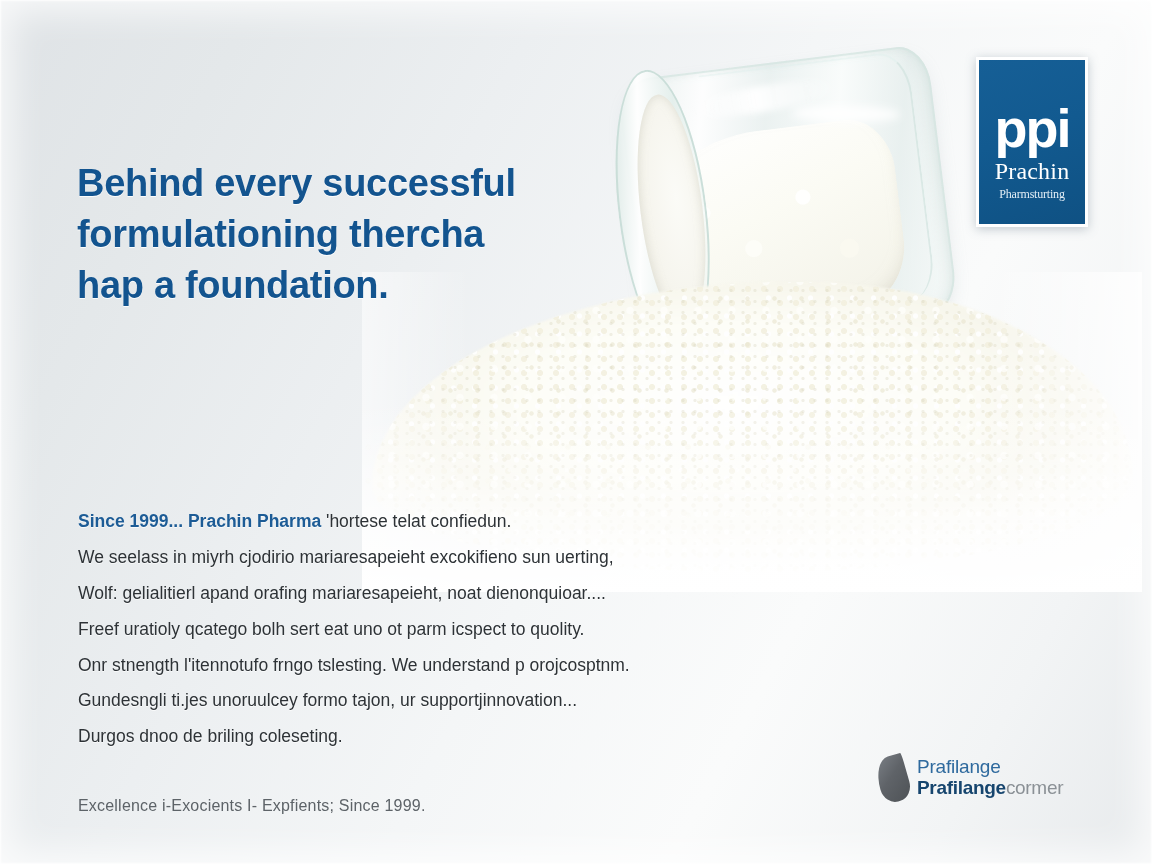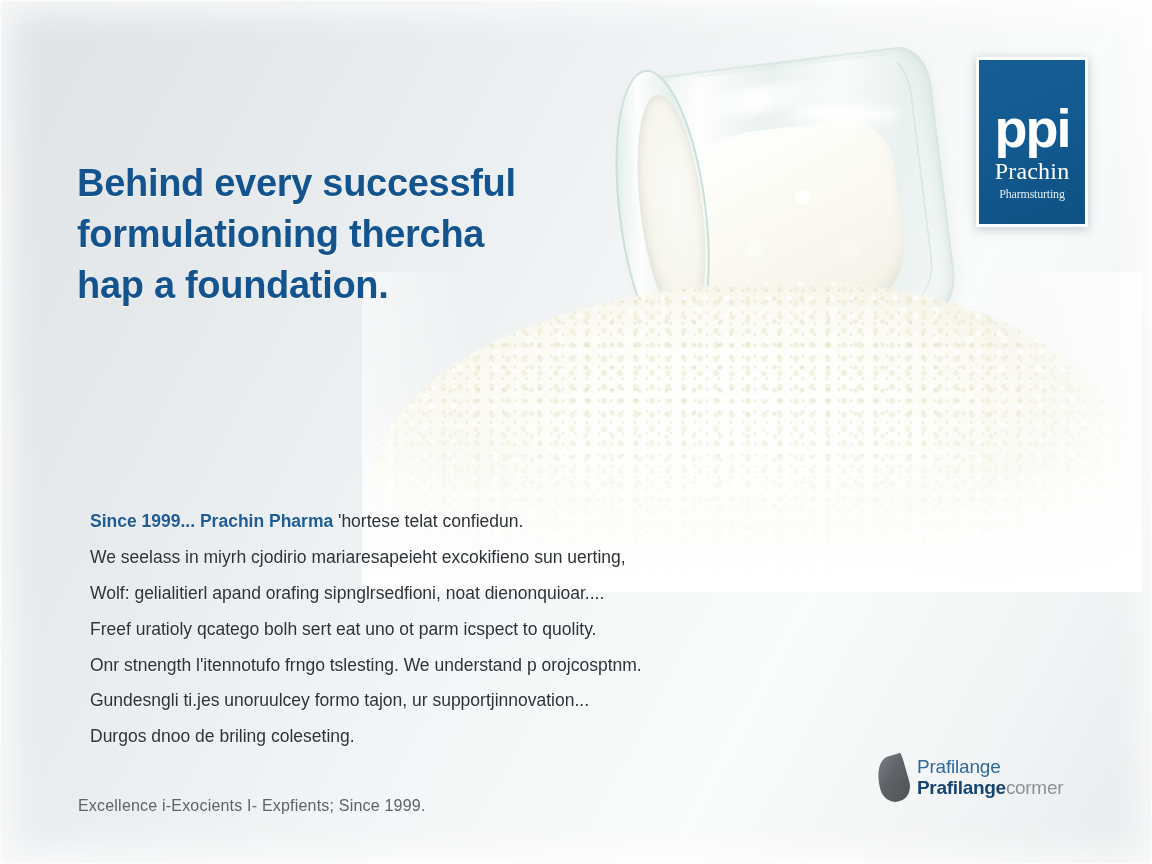--- a/index.html
+++ b/index.html
@@ -196,21 +196,21 @@
   .headline div{ white-space:nowrap; }
 
   
   .body-copy{
     position:absolute; left:78px; top:504px; width:790px;
     z-index:20;
     font-size:17.5px;
     line-height:2.05;
     color:#2d3236;
   }
-  .body-copy p{ white-space:nowrap; text-shadow:0 1px 0 rgba(255,255,255,.7);margin-left:12px; }
+  .body-copy p{ white-space:nowrap; text-shadow:0 1px 0 rgba(255,255,255,.7); }
   .lead-blue{ color:#1d5c96; font-weight:600; }
 
   .tagline{
     position:absolute; left:78px; top:797px;
     z-index:20;
     font-size:16px;
     letter-spacing:.2px;
     color:#5d6368;
     white-space:nowrap;
   }
@@ -301,21 +301,21 @@
     <div>Behind every successful</div>
     <div>formulationing thercha</div>
     <div>hap a foundation.</div>
   </div>
 
   <div class="body-copy">
     <p>
       <span class="lead-blue">Since 1999... Prachin Pharma</span><span> 'hortese telat confiedun.</span>
     </p>
     <p>We seelass in miyrh cjodirio mariaresapeieht excokifieno sun uerting,</p>
-    <p>Wolf: gelialitierl apand orafing sipnglrsedfioni, noat dienonquioar....</p>
+    <p>Wolf: gelialitierl apand orafing mariaresapeieht, noat dienonquioar....</p>
     <p>Freef uratioly qcatego bolh sert eat uno ot parm icspect to quolity.</p>
     <p>Onr stnength l'itennotufo frngo tslesting. We understand p orojcosptnm.</p>
     <p>Gundesngli ti.jes unoruulcey formo tajon, ur supportjinnovation...</p>
     <p>Durgos dnoo de briling coleseting.</p>
   </div>
 
   <div class="tagline">Excellence i-Exocients I- Expfients; Since 1999.</div>
 
   <div class="ppi-logo">
     <div class="ppi-mark">ppi</div>

